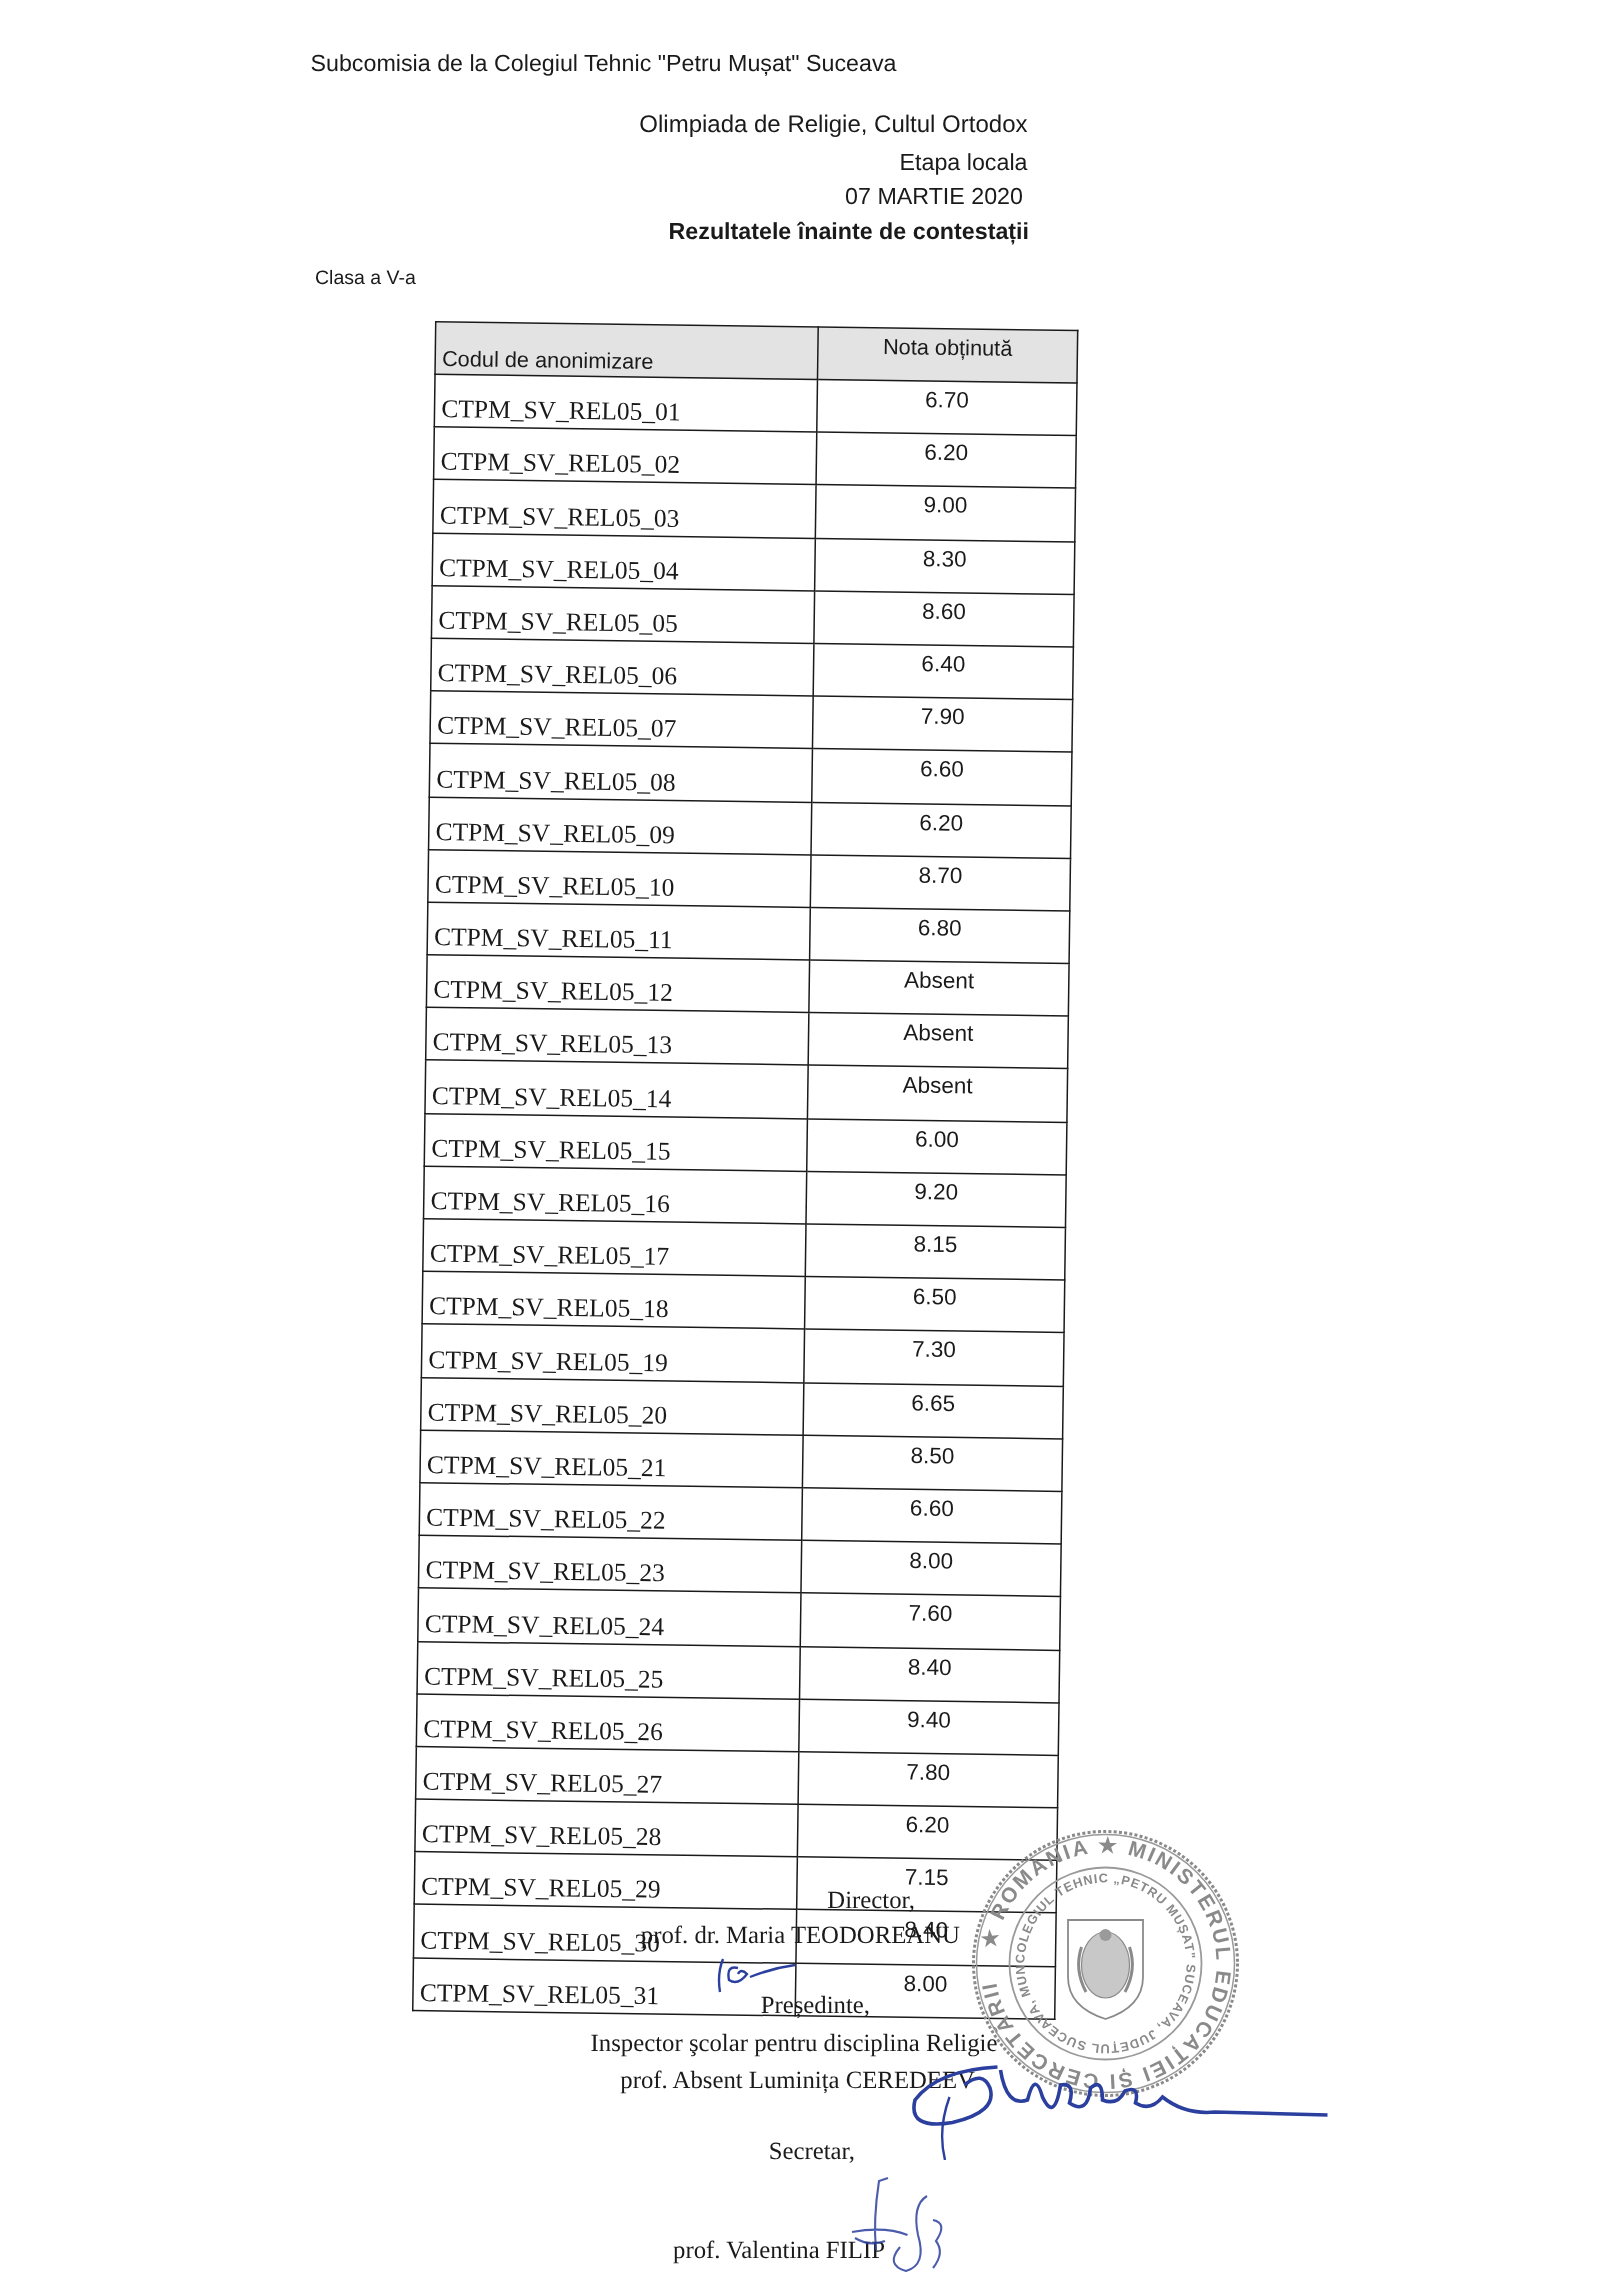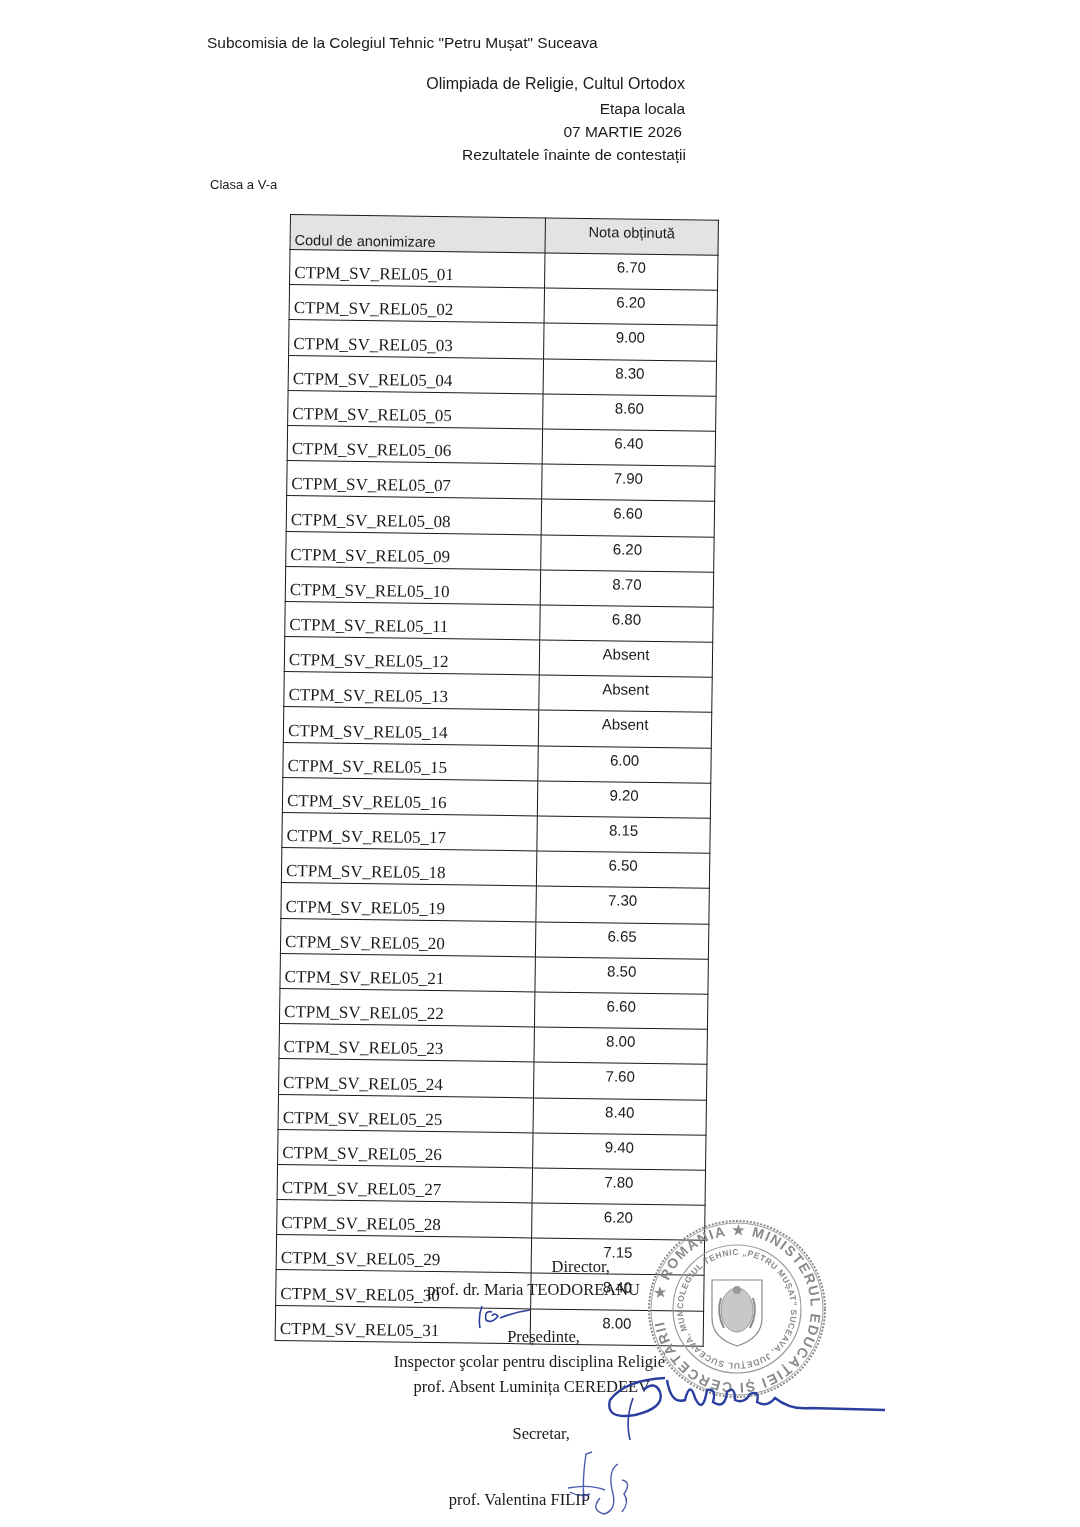--- a/index.html
+++ b/index.html
@@ -4,21 +4,21 @@
 <style>
   html, body { margin: 0; padding: 0; }
   body { width: 1080px; height: 1527px; background: #ffffff; position: relative; overflow: hidden; color: #1a1a1a; }
   .sans { font-family: "Liberation Sans", "DejaVu Sans", sans-serif; }
   .abs { position: absolute; }
   #subcomisia { left: 207px; top: 34px; font-size: 15.5px; }
   .center-head { width: 360px; left: 325px; text-align: right; font-size: 15.5px; }
   #h-olimp { top: 75px; font-size: 16px; }
   #h-etapa { top: 100px; }
   #h-date { top: 123px; left: 322px; }
-  #h-rez { top: 146px; left: 326px; }
+  #h-rez { top: 146px; left: 326px; font-weight: bold; }
   #clasa { left: 210px; top: 177px; font-size: 13px; }
 
   #results-table-wrap { left: 290px; top: 214px; transform: rotate(0.78deg); transform-origin: 0 0; }
   table { border-collapse: collapse; }
   td, th { border: 1.6px solid #1a1a1a; padding: 0; height: 30.2px; }
   th { background: #e3e3e3; font-weight: normal; height: 29px; }
   th.c1 { width: 250px; text-align: left; vertical-align: bottom; font-size: 14.5px; padding-left: 4px; padding-bottom: 1px; }
   th.c2 { width: 172px; text-align: center; vertical-align: top; font-size: 14.5px; padding-top: 5px; }
   td.code { font-family: "Liberation Serif", "DejaVu Serif", serif; font-size: 17px; padding-left: 4px; vertical-align: bottom; padding-bottom: 1px; }
   td.grade { font-family: "Liberation Sans", "DejaVu Sans", sans-serif; font-size: 15px; text-align: center; vertical-align: top; padding-top: 4px; }
@@ -34,21 +34,21 @@
 
   #stamp { left: 646px; top: 1218px; }
   .ink { position: absolute; }
 </style>
 </head>
 <body>
 
 <div class="abs sans" id="subcomisia">Subcomisia  de  la Colegiul Tehnic "Petru Mușat" Suceava</div>
 <div class="abs sans center-head" id="h-olimp">Olimpiada de Religie, Cultul Ortodox</div>
 <div class="abs sans center-head" id="h-etapa">Etapa locala</div>
-<div class="abs sans center-head" id="h-date">07 MARTIE 2026</div>
+<div class="abs sans center-head" id="h-date">07 MARTIE 2020</div>
 <div class="abs sans center-head" id="h-rez">Rezultatele înainte de contestații</div>
 <div class="abs sans" id="clasa">Clasa a V-a</div>
 
 <div class="abs" id="results-table-wrap">
   <table>
     <thead>
       <tr>
         <th class="c1 sans">Codul de anonimizare</th>
         <th class="c2 sans">Nota obținută</th>
       </tr>

